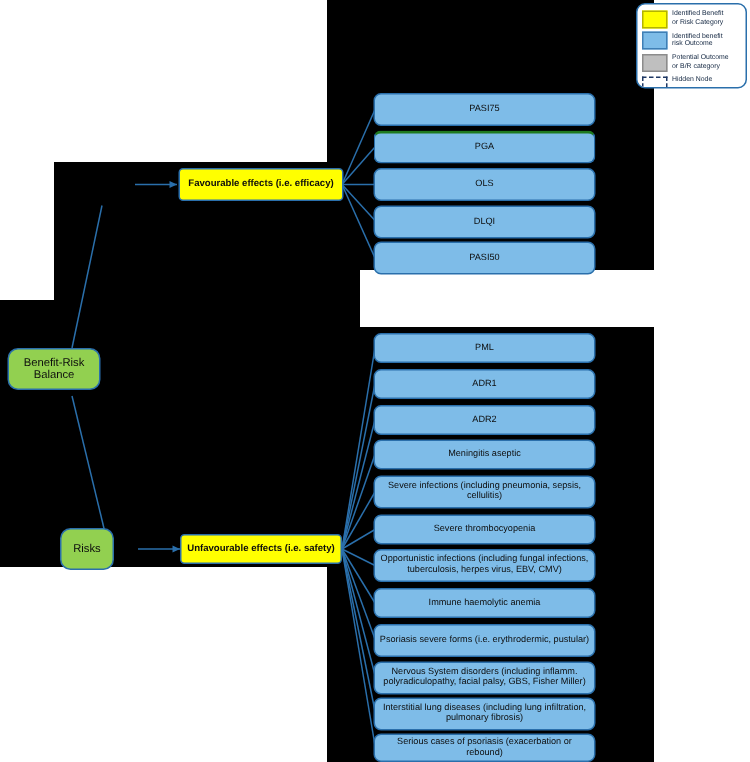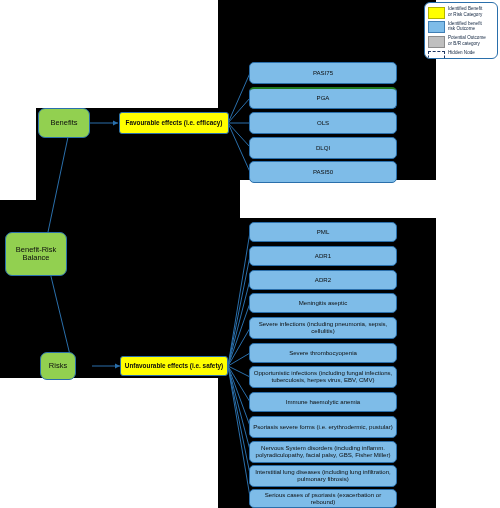--- a/index.html
+++ b/index.html
@@ -77,23 +77,22 @@
       <line x1="228" y1="366" x2="250" y2="353"></line>
       <line x1="228" y1="366" x2="250" y2="377"></line>
       <line x1="228" y1="366" x2="250" y2="402"></line>
       <line x1="228" y1="366" x2="250" y2="426"></line>
       <line x1="228" y1="366" x2="250" y2="450"></line>
       <line x1="228" y1="366" x2="250" y2="474"></line>
       <line x1="228" y1="366" x2="250" y2="497"></line>
     </g>
   </svg>
 
-  <div class="node cat" style="left:5px;top:232px;width:62px;height:44px;">Benefit-Risk Balance</div>
+  <div class="node cat" style="left:5px;top:232px;width:62px;height:28px;">Benefit-Risk Balance</div>
 
-  <div class="node cat" style="left:38px;top:108px;width:52px;height:30px;">Benefits</div>
   <div class="node eff" style="left:119px;top:112px;width:110px;height:22px;">Favourable effects (i.e. efficacy)</div>
 
   <div class="node out" style="left:249px;top:62px;width:148px;height:22px;">PASI75</div>
   <div class="node out greenline" style="left:249px;top:87px;width:148px;height:22px;">PGA</div>
   <div class="node out" style="left:249px;top:112px;width:148px;height:22px;">OLS</div>
   <div class="node out" style="left:249px;top:137px;width:148px;height:22px;">DLQI</div>
   <div class="node out" style="left:249px;top:161px;width:148px;height:22px;">PASI50</div>
 
   <div class="node cat" style="left:40px;top:352px;width:36px;height:28px;">Risks</div>
   <div class="node eff" style="left:120px;top:356px;width:108px;height:20px;">Unfavourable effects (i.e. safety)</div>

